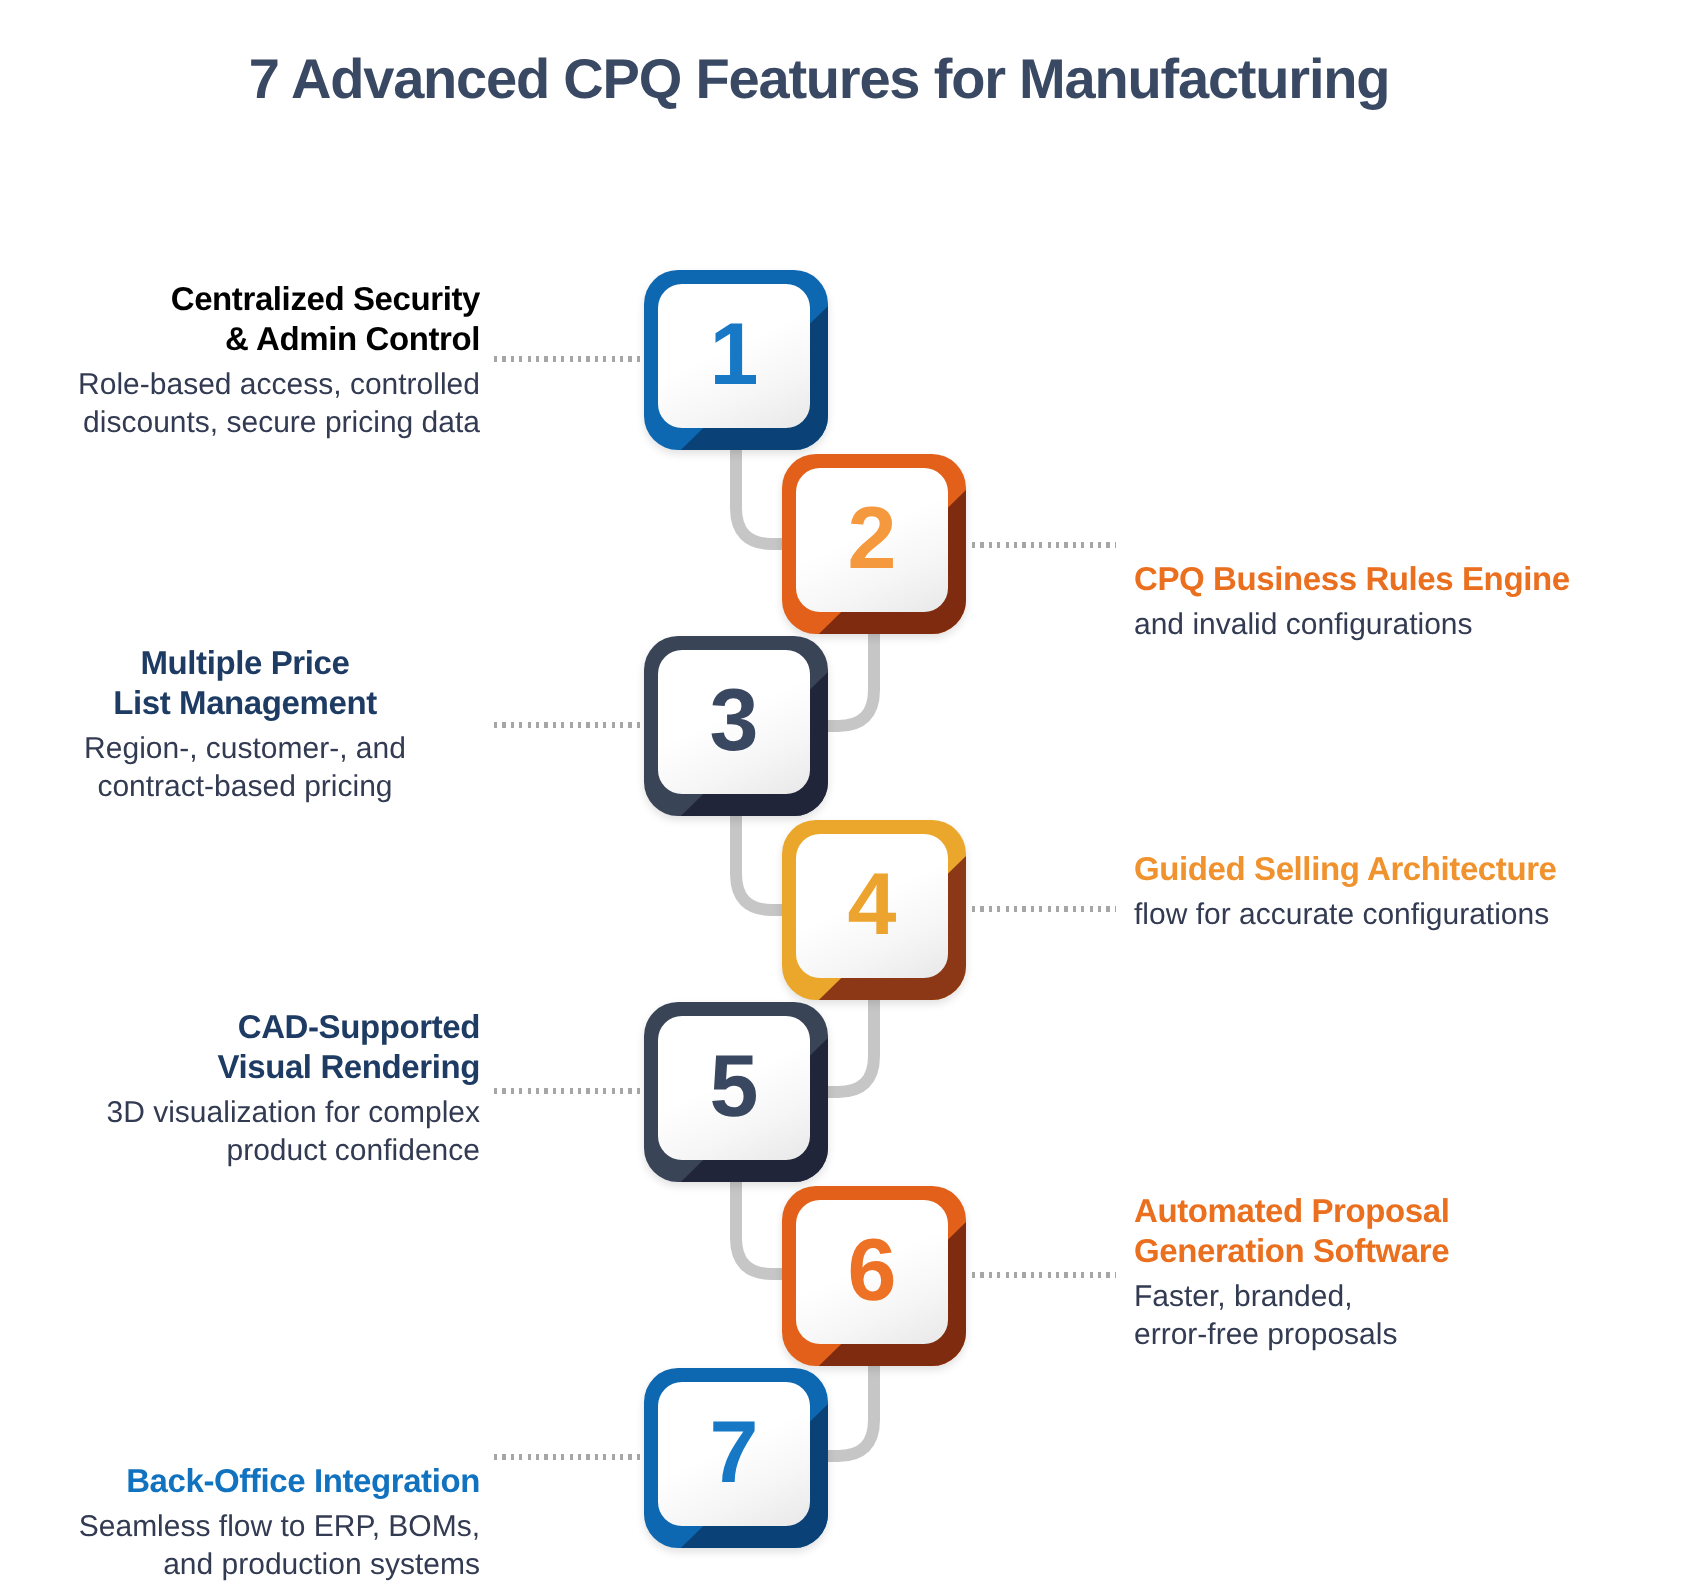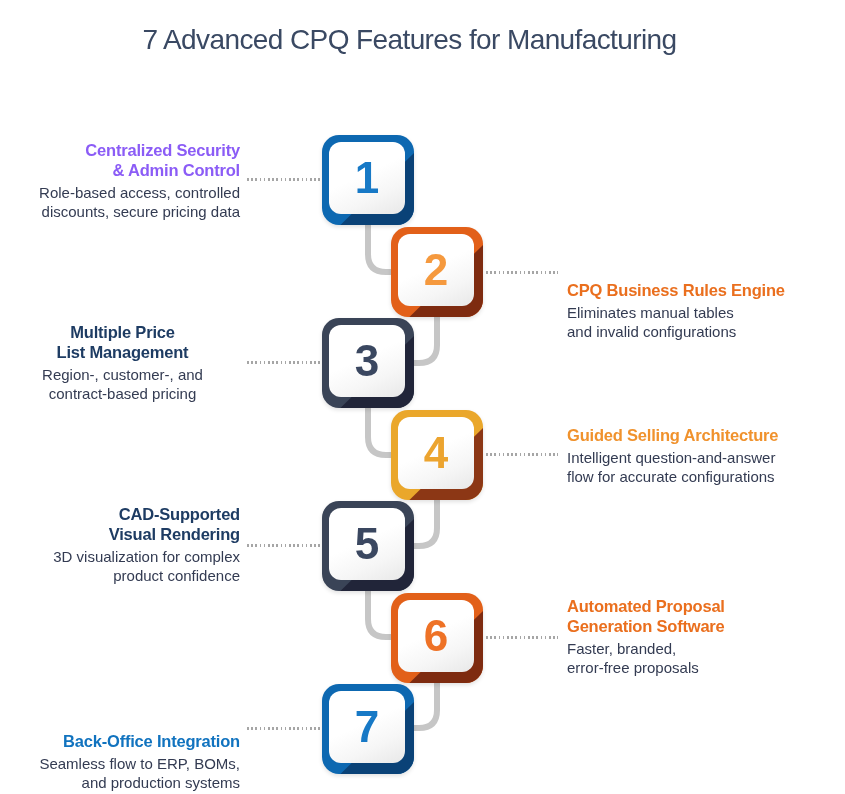--- a/index.html
+++ b/index.html
@@ -3,21 +3,21 @@
 <meta charset="utf-8">
 <style>
   html,body{margin:0;padding:0;background:#ffffff;}
   #canvas{
     position:relative;width:845px;height:794px;background:#ffffff;overflow:hidden;
     font-family:"Liberation Sans",sans-serif;
     --connector:#c6c6c6;--dotted:#a6a6a6;--title:#3a4963;--desc:#333b52;
   }
   .page-title{
     position:absolute;top:24px;left:0;width:845px;padding-right:26px;box-sizing:border-box;
-    text-align:center;font-size:28px;font-weight:400;letter-spacing:-0.6px;color:var(--title);
+    text-align:center;font-size:28px;font-weight:700;letter-spacing:-0.6px;color:var(--title);
   }
   
   svg.connectors{position:absolute;left:0;top:0;z-index:1;}
   svg.connectors path{fill:none;stroke:var(--connector);stroke-width:6;stroke-linecap:round;}
   
   .dotted{
     position:absolute;height:3px;z-index:1;
     background:repeating-linear-gradient(90deg,var(--dotted) 0 1.6px,transparent 1.6px 4.2px);
   }
   
@@ -108,57 +108,55 @@
     </div>
   </div>
   <div class="numbox" style="left: 322px; top: 684px; --box: #0d68b1; --num: #1779c6; --wedge: #0a4277;">
     <div class="wedge"></div>
     <div class="numcard">
       <span class="num">7</span>
     </div>
   </div>
 
   <div class="label left" style="right:605px;top:140px;">
-    <div class="heading" style="color: #8b5cf6;">
+    <div class="heading" style="color: #000000;">
       <span>Centralized Security</span>
       <span>&amp; Admin Control</span>
     </div>
     <div class="desc">
       <span>Role-based access, controlled</span>
       <span>discounts, secure pricing data</span>
     </div>
   </div>
 
   <div class="label right" style="left:567px;top:240px;">
     <div class="heading" style="color: rgb(234, 111, 30); margin-top: 40px;">
       <span>CPQ Business Rules Engine</span>
     </div>
     <div class="desc">
-      <span>Eliminates manual tables</span>
       <span>and invalid configurations</span>
     </div>
   </div>
 
   <div class="label left" style="right:605px;top:322px;text-align:center;">
     <div class="heading" style="color: rgb(30, 60, 99);">
       <span>Multiple Price</span>
       <span>List Management</span>
     </div>
     <div class="desc">
       <span>Region-, customer-, and</span>
       <span>contract-based pricing</span>
     </div>
   </div>
 
   <div class="label right" style="left:567px;top:425px;">
     <div class="heading" style="color: rgb(240, 146, 45);">
       <span>Guided Selling Architecture</span>
     </div>
     <div class="desc">
-      <span>Intelligent question-and-answer</span>
       <span>flow for accurate configurations</span>
     </div>
   </div>
 
   <div class="label left" style="right:605px;top:504px;">
     <div class="heading" style="color: rgb(30, 60, 99);">
       <span>CAD-Supported</span>
       <span>Visual Rendering</span>
     </div>
     <div class="desc">

